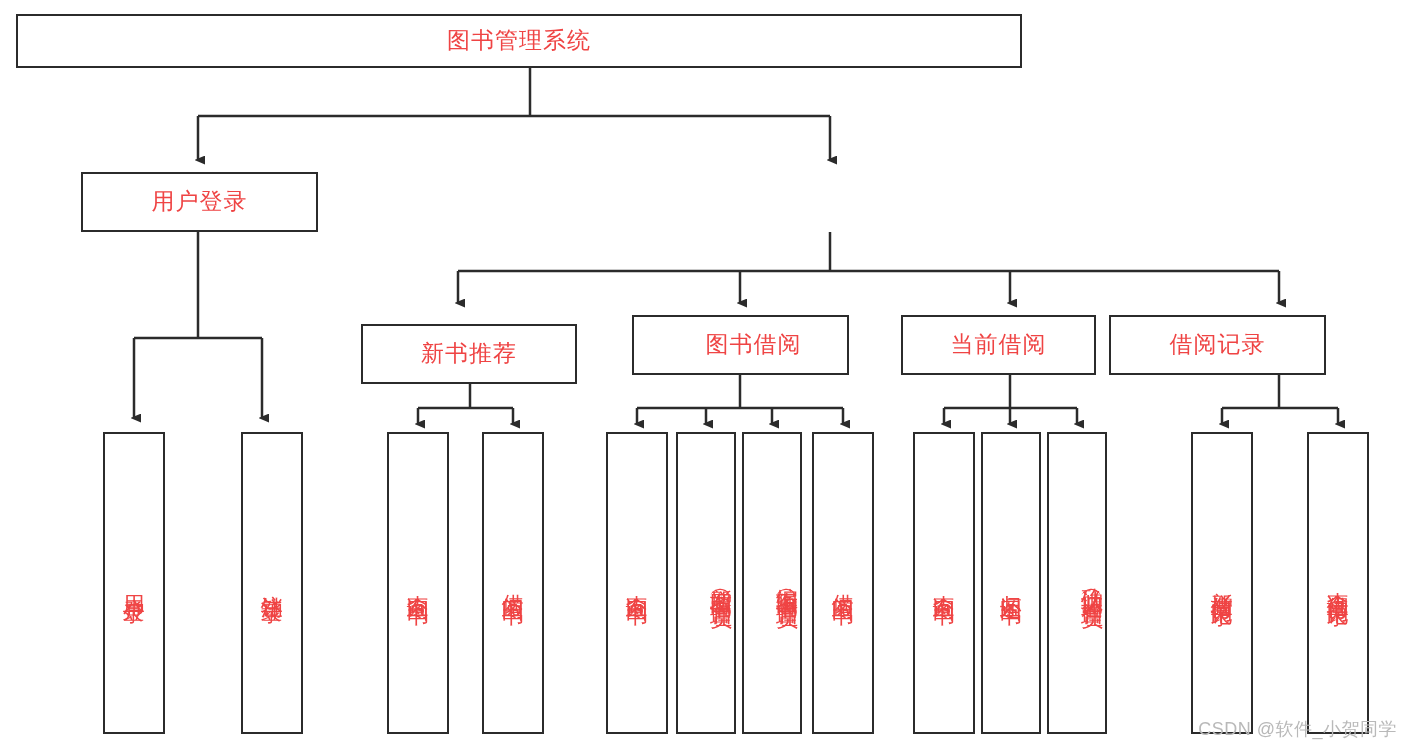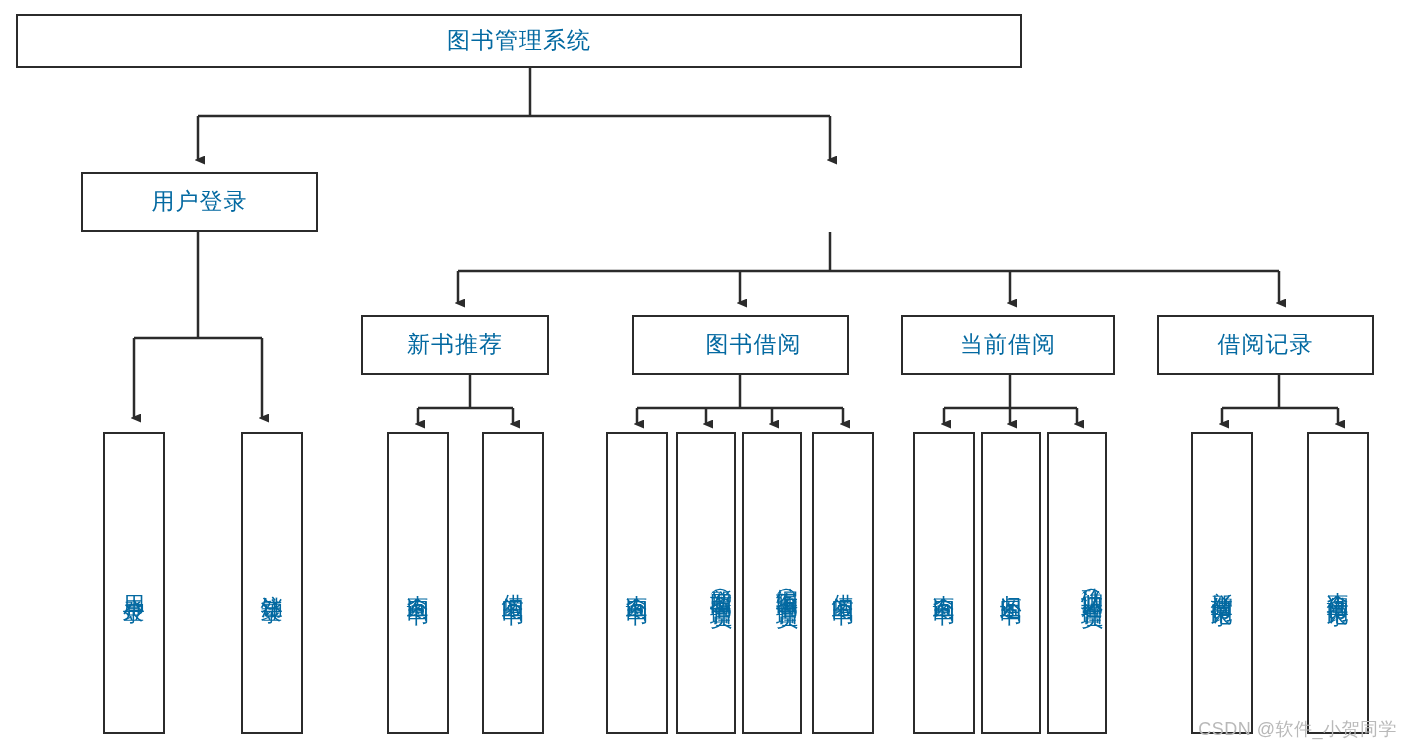--- a/index.html
+++ b/index.html
@@ -28,21 +28,21 @@
     pointer-events: none;
   }
   .node {
     position: absolute;
     box-sizing: border-box;
     border: 2.5px solid #2b2b2b;
     background: #ffffff;
     display: flex;
     align-items: center;
     justify-content: center;
-    color: #0369a1;
+    color: #ef4444;
     z-index: 2;
   }
   .node.horiz {
     font-size: 23px;
     letter-spacing: 1px;
     line-height: 1.1;
   }
   .node.vert {
     writing-mode: vertical-rl;
     text-orientation: upright;
@@ -134,33 +134,33 @@
 
   <div class="node horiz" style="left:16px; top:14px; width:1006px; height:54px;">
     <span class="label">图书管理系统</span>
   </div>
 
   <div class="node horiz" style="left:81px; top:172px; width:237px; height:60px;">
     <span class="label">用户登录</span>
   </div>
 
 
-  <div class="node horiz" style="left:361px; top:315px; width:188px; height:60px;">
+  <div class="node horiz" style="left:361px; top:324px; width:216px; height:60px;">
     <span class="label">新书推荐</span>
   </div>
 
   <div class="node horiz" style="left:632px; top:315px; width:217px; height:60px;padding-left:26px;">
     <span class="label">图书借阅</span>
   </div>
 
-  <div class="node horiz" style="left:901px; top:315px; width:214px; height:60px;">
+  <div class="node horiz" style="left:901px; top:315px; width:195px; height:60px;">
     <span class="label">当前借阅</span>
   </div>
 
-  <div class="node horiz" style="left:1157px; top:315px; width:217px; height:60px;">
+  <div class="node horiz" style="left:1109px; top:315px; width:217px; height:60px;">
     <span class="label">借阅记录</span>
   </div>
 
   <div class="node vert mid-align" style="left:103px; top:432px; width:62px; height:302px;">
     <span class="label">用户登录</span>
   </div>
 
   <div class="node vert mid-align" style="left:241px; top:432px; width:62px; height:302px;">
     <span class="label">注销登录</span>
   </div>

